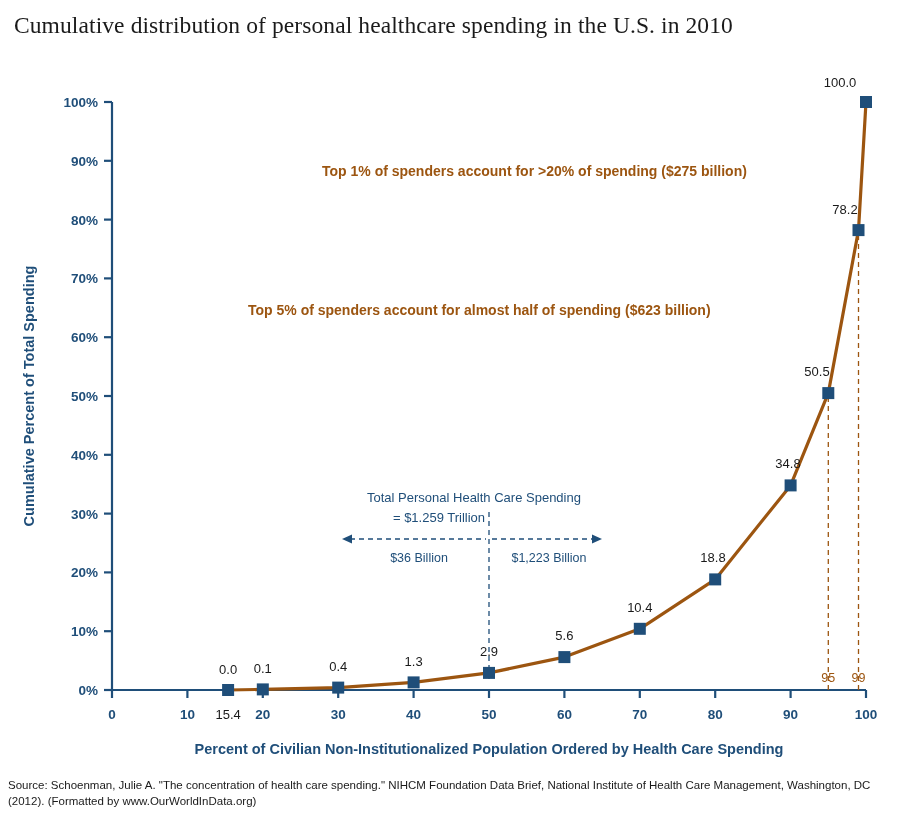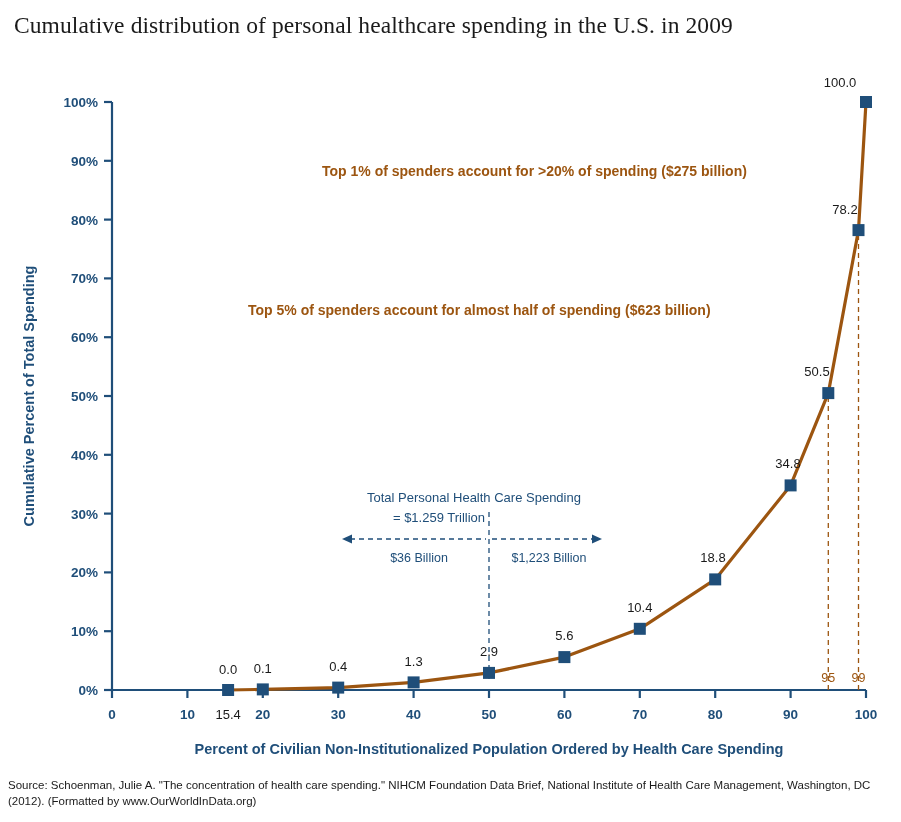--- a/index.html
+++ b/index.html
@@ -98,21 +98,21 @@
     top: 778px;
     width: 880px;
     font-size: 11.5px;
     line-height: 1.35;
     color: #1a1a1a;
   }
 </style>
 </head>
 <body>
 
-<div id="page-title">Cumulative distribution of personal healthcare spending in the U.S. in 2009</div>
+<div id="page-title">Cumulative distribution of personal healthcare spending in the U.S. in 2010</div>
 
 <div id="chart-area">
   <svg id="chart-svg" width="901" height="700" viewBox="0 0 901 700">
 
     <line class="axis-line" x1="112" y1="40" x2="112" y2="628"></line>
     <line class="axis-line" x1="112" y1="628" x2="866" y2="628"></line>
 
     <g>
       <line class="axis-line" x1="104" y1="40" x2="112" y2="40"></line>
       <line class="axis-line" x1="104" y1="98.8" x2="112" y2="98.8"></line>

